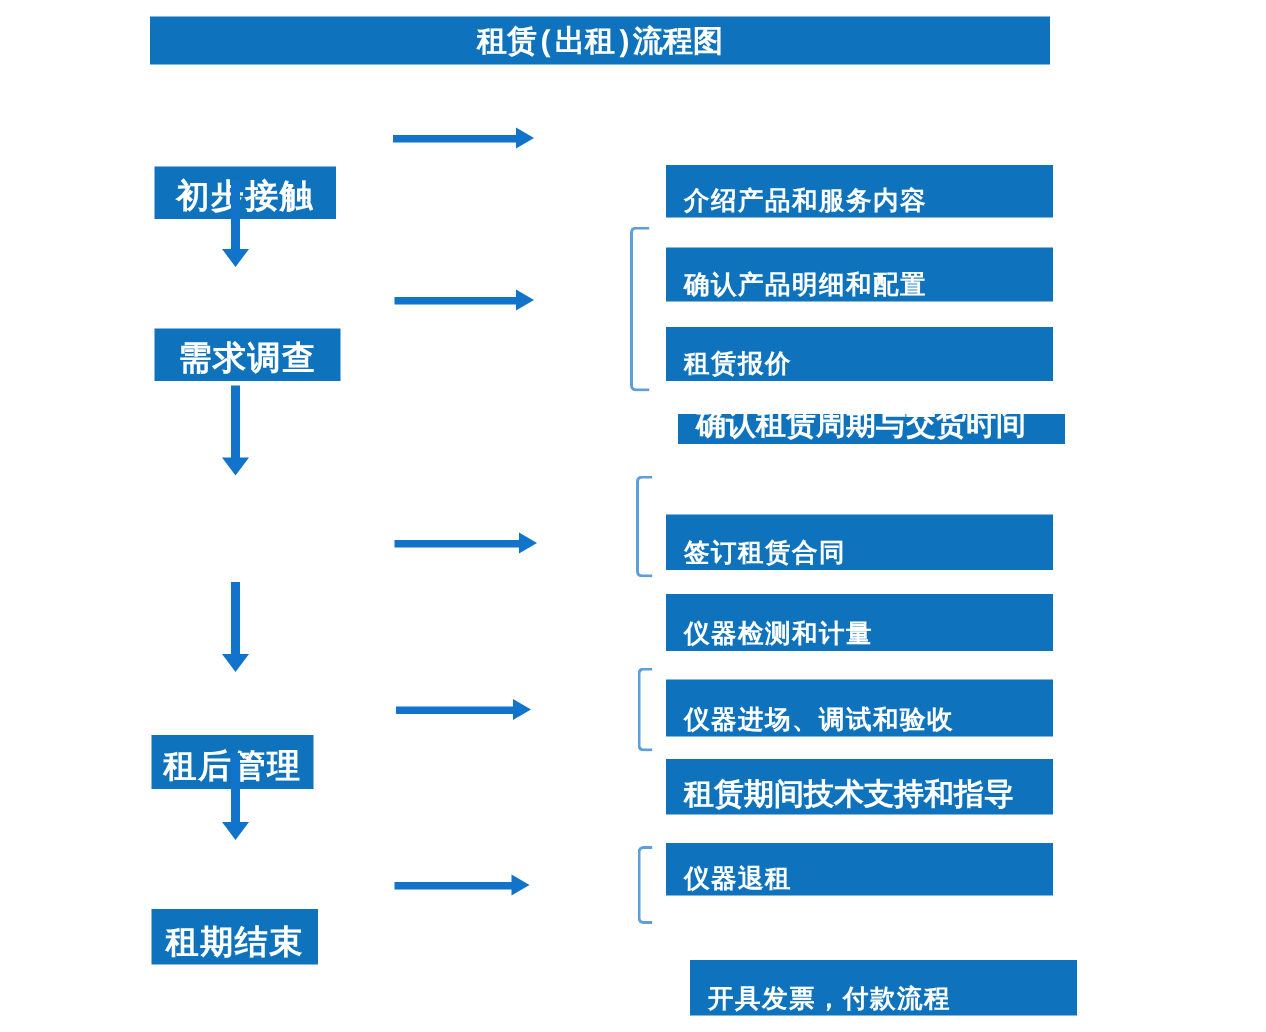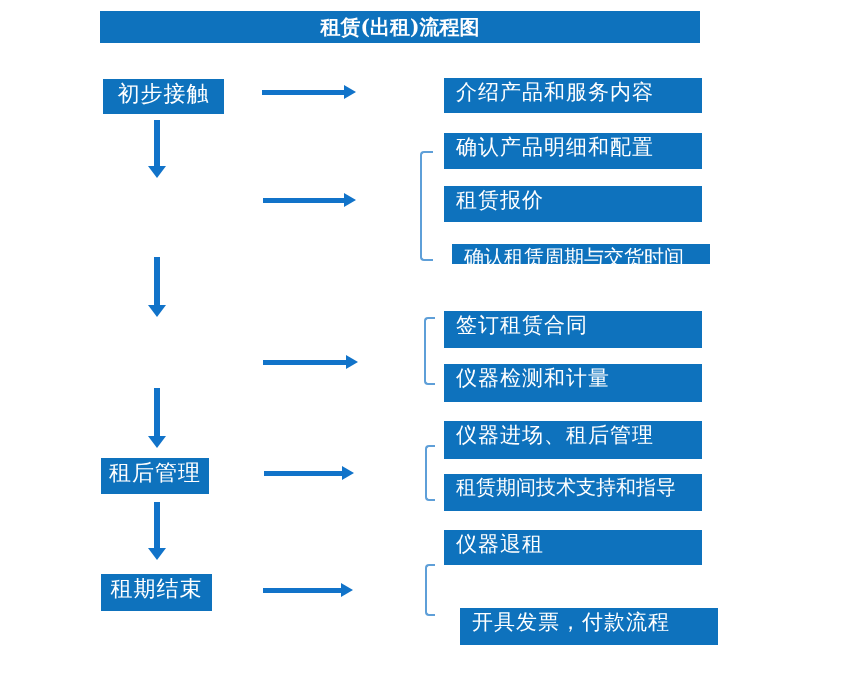--- a/index.html
+++ b/index.html
@@ -4,29 +4,29 @@
 <style>
   html,body{margin:0;padding:0;background:#ffffff;}
   .canvas{
     position:relative;width:844px;height:688px;background:#ffffff;
     font-family:"DejaVu Serif","Liberation Serif",serif;overflow:hidden;
   }
   .title-bar{
     position:absolute;left:100px;top:11px;width:600px;height:32px;
     background:var(--primary-blue,#0e72bd);color:var(--text-white,#ffffff);
     font-weight:bold;font-size:20px;
-    display:flex;align-items:center;justify-content:center;
+    display:flex;align-items:center;justify-content:center;font-family:Liberation Mono, monospace;
   }
   .box{
     position:absolute;background:var(--primary-blue,#0e72bd);
-    color:var(--text-white,#ffffff);font-weight:normal;
-    display:flex;align-items:flex-start;box-sizing:border-box;
+    color:var(--text-white,#ffffff);font-weight:bold;
+    display:flex;align-items:flex-end;box-sizing:border-box;margin-top:32px;
   }
   .step{justify-content:center;font-size:22px;letter-spacing:1px;}
-  .sub{justify-content:flex-start;padding-left:12px;font-size:21px;letter-spacing:1px;}
+  .sub{justify-content:flex-start;padding-left:12px;font-size:17px;letter-spacing:1px;}
   .sub.tight{font-size:20px;letter-spacing:0;}
   .h-arrow{position:absolute;height:14px;}
   .h-shaft{position:absolute;left:0;right:11px;top:5px;height:5px;background:var(--arrow-blue,#1173c9);}
   .h-head{
     position:absolute;right:0;top:0;width:0;height:0;
     border-top:7px solid transparent;border-bottom:7px solid transparent;
     border-left:12px solid var(--arrow-blue,#1173c9);
   }
   .v-arrow{position:absolute;width:18px;}
   .v-shaft{position:absolute;left:6px;top:0;bottom:11px;width:6px;background:var(--arrow-blue,#1173c9);}
@@ -48,20 +48,23 @@
 
 <div class="canvas">
 
   <div class="title-bar">
     <span>租赁(出租)流程图</span>
   </div>
 
   <div class="box step" style="left:103px;top:79px;width:121px;height:35px">
     <span>初步接触</span>
   </div>
+  <div class="box step" style="left:103px;top:187px;width:124px;height:35px">
+    <span>需求调查</span>
+  </div>
   <div class="box step" style="left:101px;top:458px;width:108px;height:36px">
     <span>租后管理</span>
   </div>
   <div class="box step" style="left:101px;top:574px;width:111px;height:37px">
     <span>租期结束</span>
   </div>
 
   <div class="box sub" style="left:444px;top:78px;width:258px;height:35px">
     <span>介绍产品和服务内容</span>
   </div>
@@ -74,21 +77,21 @@
   <div class="box sub tight" style="left:452px;top:244px;width:258px;height:20px">
     <span>确认租赁周期与交货时间</span>
   </div>
   <div class="box sub" style="left:444px;top:311px;width:258px;height:37px">
     <span>签订租赁合同</span>
   </div>
   <div class="box sub" style="left:444px;top:364px;width:258px;height:38px">
     <span>仪器检测和计量</span>
   </div>
   <div class="box sub" style="left:444px;top:421px;width:258px;height:38px">
-    <span>仪器进场、租后管理</span>
+    <span>仪器进场、调试和验收</span>
   </div>
   <div class="box sub tight" style="left:444px;top:474px;width:258px;height:37px">
     <span>租赁期间技术支持和指导</span>
   </div>
   <div class="box sub" style="left:444px;top:530px;width:258px;height:35px">
     <span>仪器退租</span>
   </div>
   <div class="box sub" style="left:460px;top:608px;width:258px;height:37px">
     <span>开具发票，付款流程</span>
   </div>

